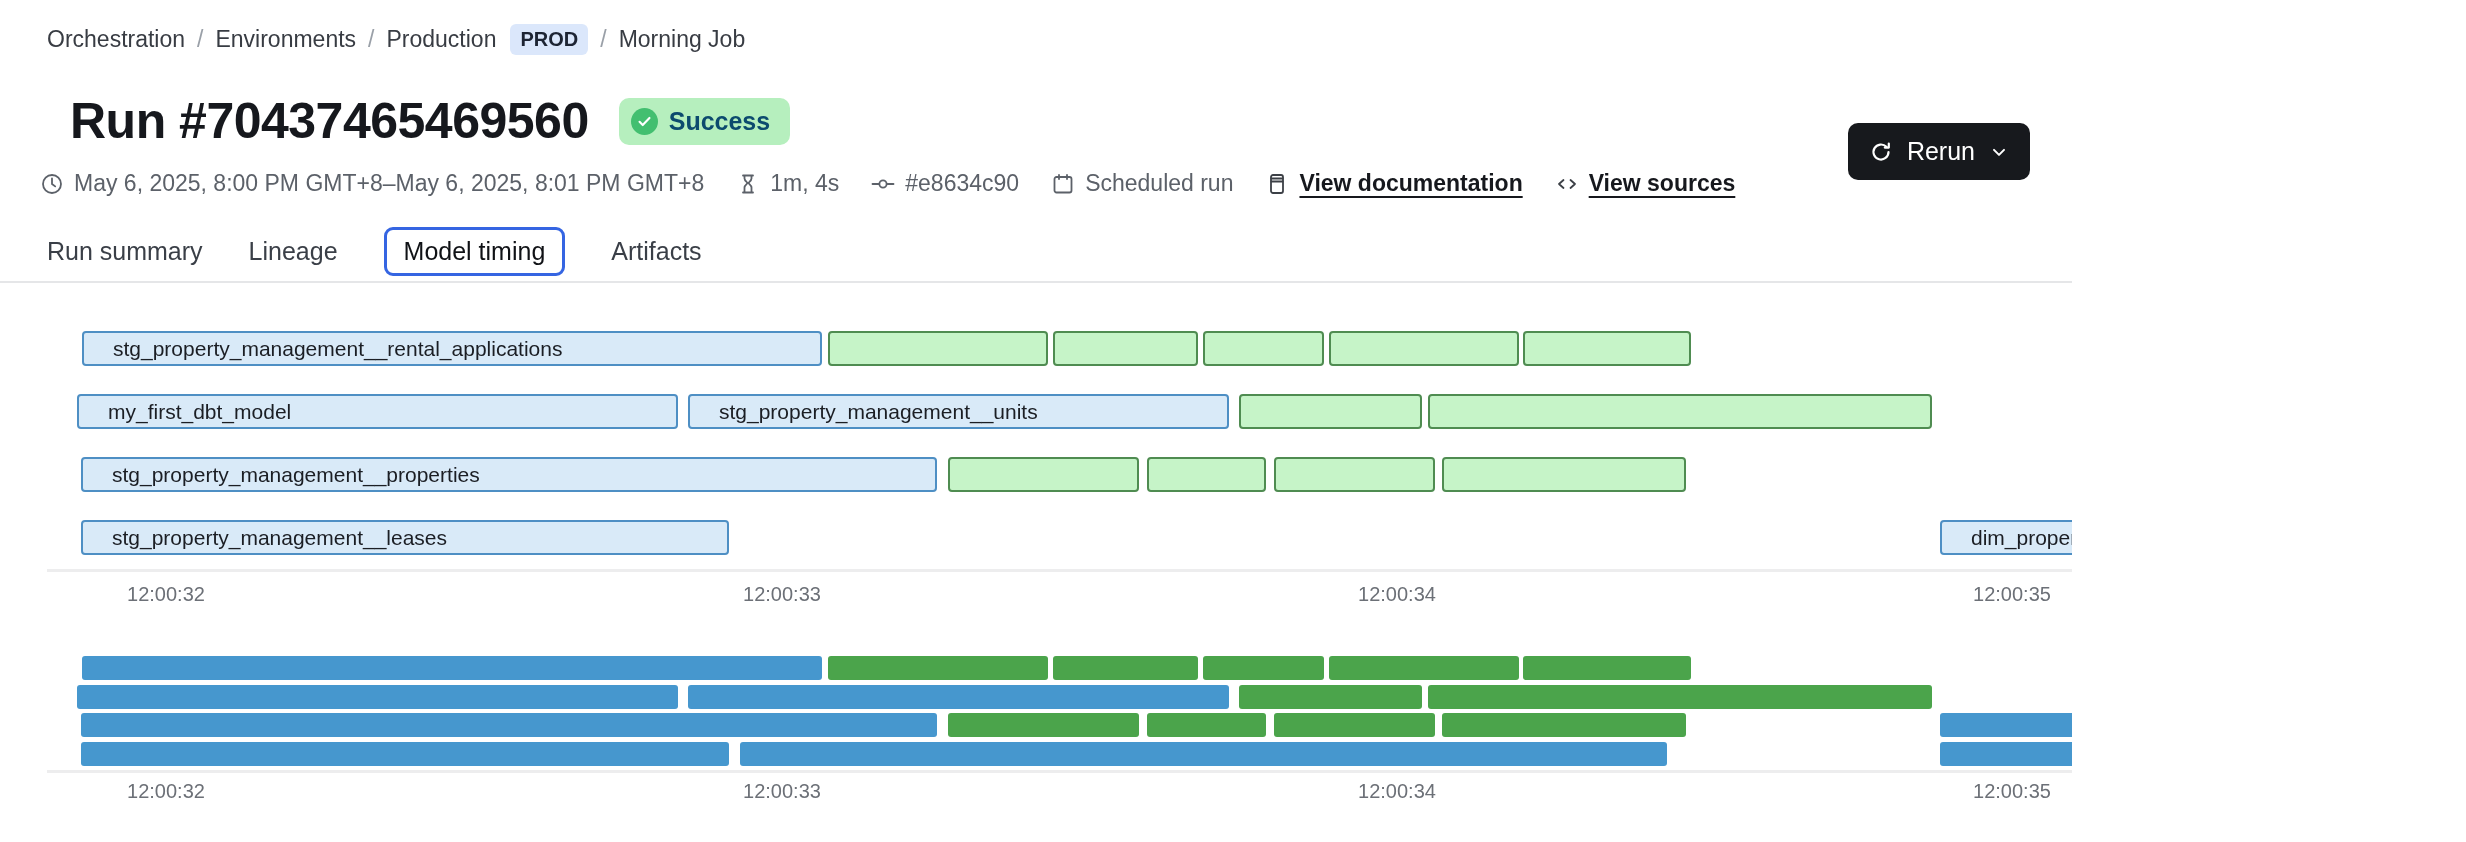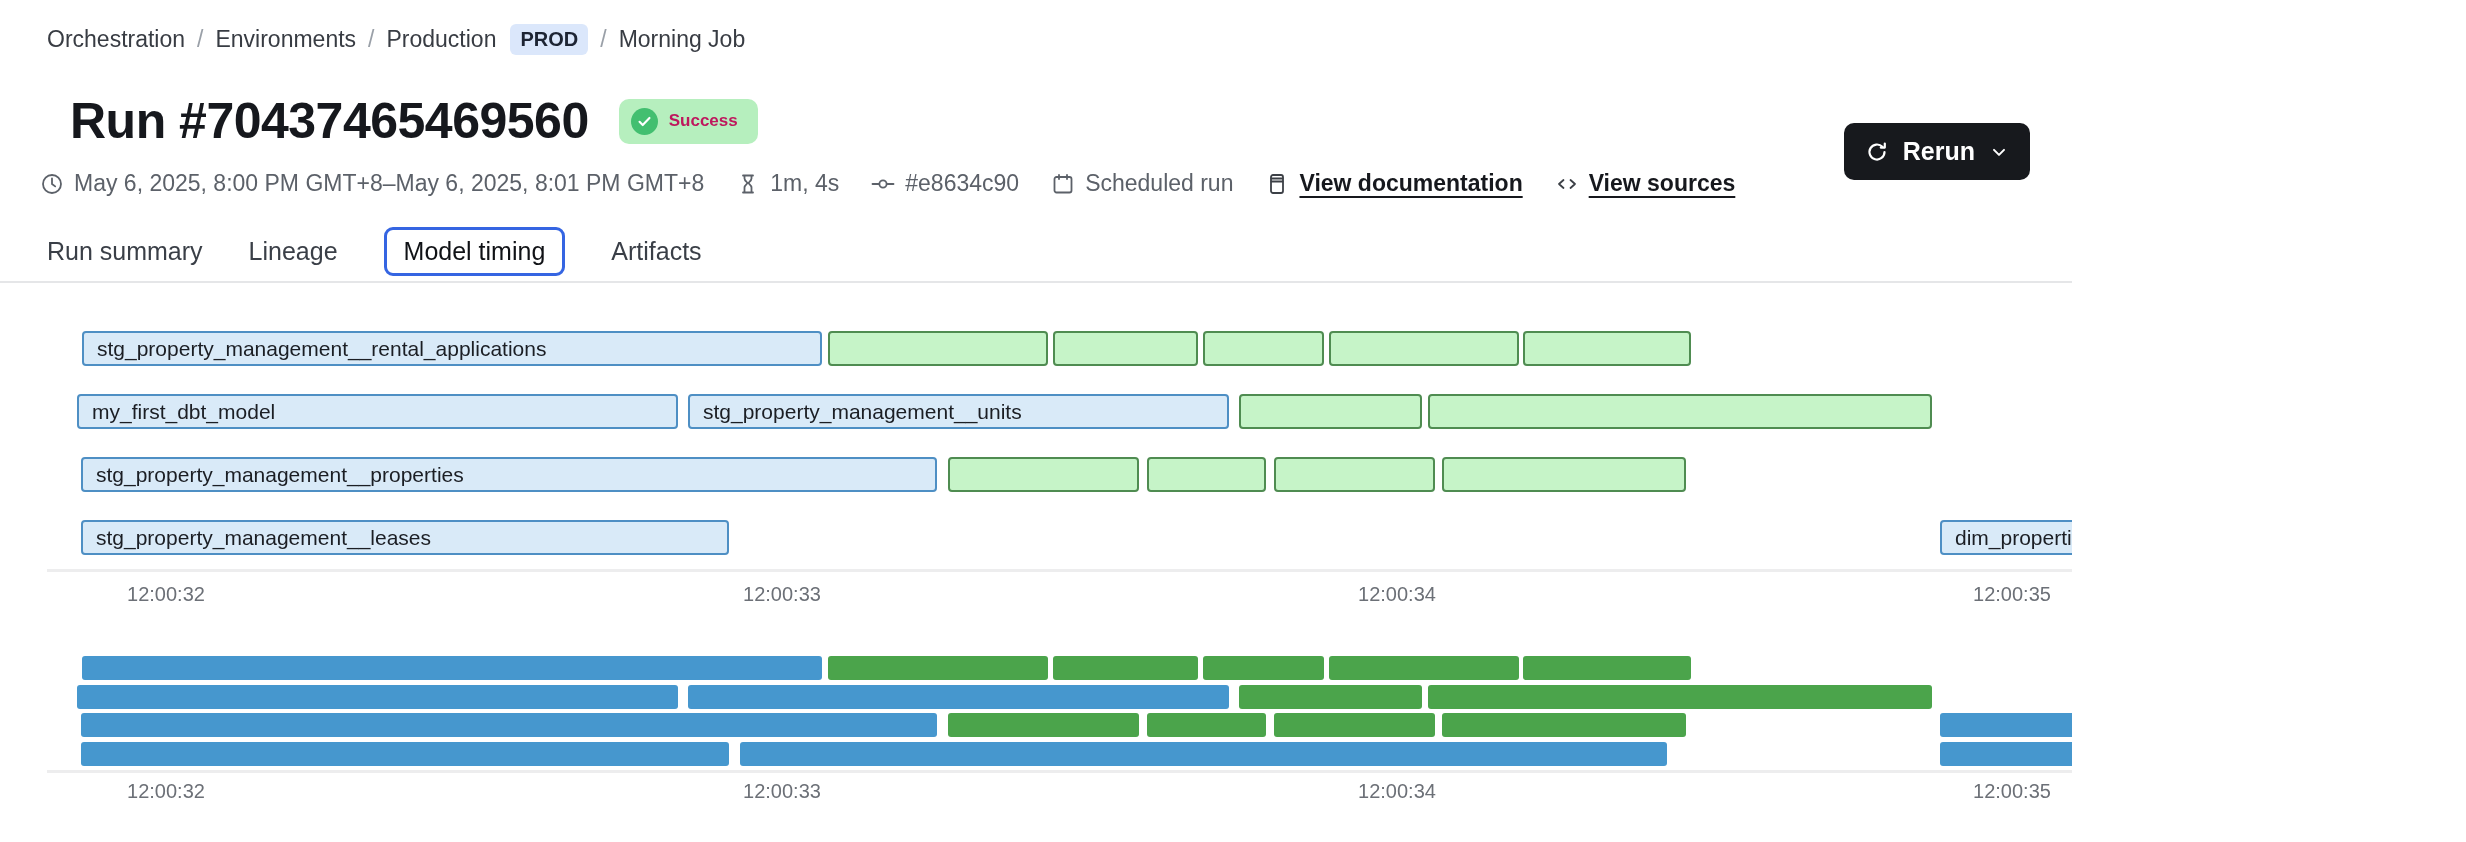--- a/index.html
+++ b/index.html
@@ -9,45 +9,45 @@
 
   
   .breadcrumb { position: absolute; left: 47px; top: 24px; display: flex; align-items: center; gap: 12px; font-size: 23px; color: #383c43; }
   .crumb { white-space: nowrap; }
   .sep { color: #9aa0a8; }
   .badge-prod { background: var(--prod-badge-bg); color: #1d2433; font-size: 20px; font-weight: 700; padding: 4px 10px; border-radius: 6px; margin-left: 2px; }
 
   
   .title-row { position: absolute; left: 38px; top: 92px; display: flex; align-items: center; gap: 30px; }
   .page-title { font-size: 50px; font-weight: 600; letter-spacing: -0.5px; color: var(--text-primary); margin-left: 32px; }
-  .status-badge { display: inline-flex; align-items: center; gap: 11px; background: var(--status-success-bg); border-radius: 10px; padding: 9px 20px 9px 12px; font-size: 17px; font-weight: 600; color: #be185d; }
+  .status-badge { display: inline-flex; align-items: center; gap: 11px; background: var(--status-success-bg); border-radius: 10px; padding: 9px 20px 9px 12px; font-size: 25px; font-weight: 600; color: #0c4a6e; }
   .check-circle { width: 27px; height: 27px; border-radius: 50%; background: var(--status-success-icon); display: inline-flex; align-items: center; justify-content: center; }
 
   
-  .rerun { position: absolute; right: 42px; top: 123px; height: 57px; display: flex; align-items: center; gap: 14px; padding: 0 21px; background: var(--rerun-bg); color: #fff; border: none; border-radius: 10px; font-family: inherit; font-size: 25px; font-weight: 700; cursor: pointer; }
+  .rerun { position: absolute; right: 42px; top: 123px; height: 57px; display: flex; align-items: center; gap: 14px; padding: 0 21px; background: var(--rerun-bg); color: #fff; border: none; border-radius: 10px; font-family: inherit; font-size: 25px; font-weight: 400; cursor: pointer; }
 
   
   .meta-row { position: absolute; left: 40px; top: 170px; display: flex; align-items: center; gap: 32px; font-size: 23px; color: var(--text-secondary); }
   .meta-item { display: flex; align-items: center; gap: 10px; white-space: nowrap; }
   .meta-item .meta-icon { display: inline-flex; color: var(--text-secondary); }
   .meta-item.link { color: var(--text-primary); font-weight: 700; text-decoration: underline; text-underline-offset: 5px; cursor: pointer; }
   .meta-item.link .meta-icon { color: #3c4046; }
 
   
   .tabs { position: absolute; left: 47px; top: 222px; height: 58px; display: flex; align-items: center; gap: 46px; font-size: 25px; color: #3a3f47; }
   .tab { white-space: nowrap; cursor: pointer; }
   .tab.selected { border: 3px solid var(--tab-selected-border); border-radius: 9px; padding: 7px 17px; color: #101216; font-weight: 500; }
   .divider { position: absolute; left: 0; top: 281px; width: 100%; height: 2px; background: var(--divider); }
 
   
   #main-chart { position: absolute; left: 0; top: 320px; width: 2466px; height: 240px; }
   .bar { position: absolute; border-radius: 4px; border: 2px solid; display: flex; align-items: center; overflow: hidden; }
   .bar.blue { background: var(--bar-blue-fill); border-color: var(--bar-blue-border); }
   .bar.green { background: var(--bar-green-fill); border-color: var(--bar-green-border); }
-  .bar-label { font-size: 21px; color: #1b1e24; padding: 0 13px; white-space: nowrap; }
+  .bar-label { font-size: 21px; color: #1b1e24; padding: 0 29px; white-space: nowrap; }
 
   .axis-line { position: absolute; left: 47px; width: 2345px; height: 3px; background: var(--axis-line); }
   .axis-line.main { top: 569px; }
   .axis-line.mini { top: 770px; }
   .axis { position: absolute; left: 0; width: 2466px; height: 26px; }
   #main-axis { top: 583px; }
   #mini-axis { top: 780px; }
   .tick-label { position: absolute; top: 0; transform: translateX(-50%); font-size: 20px; color: #6c7077; white-space: nowrap; }
 
   

